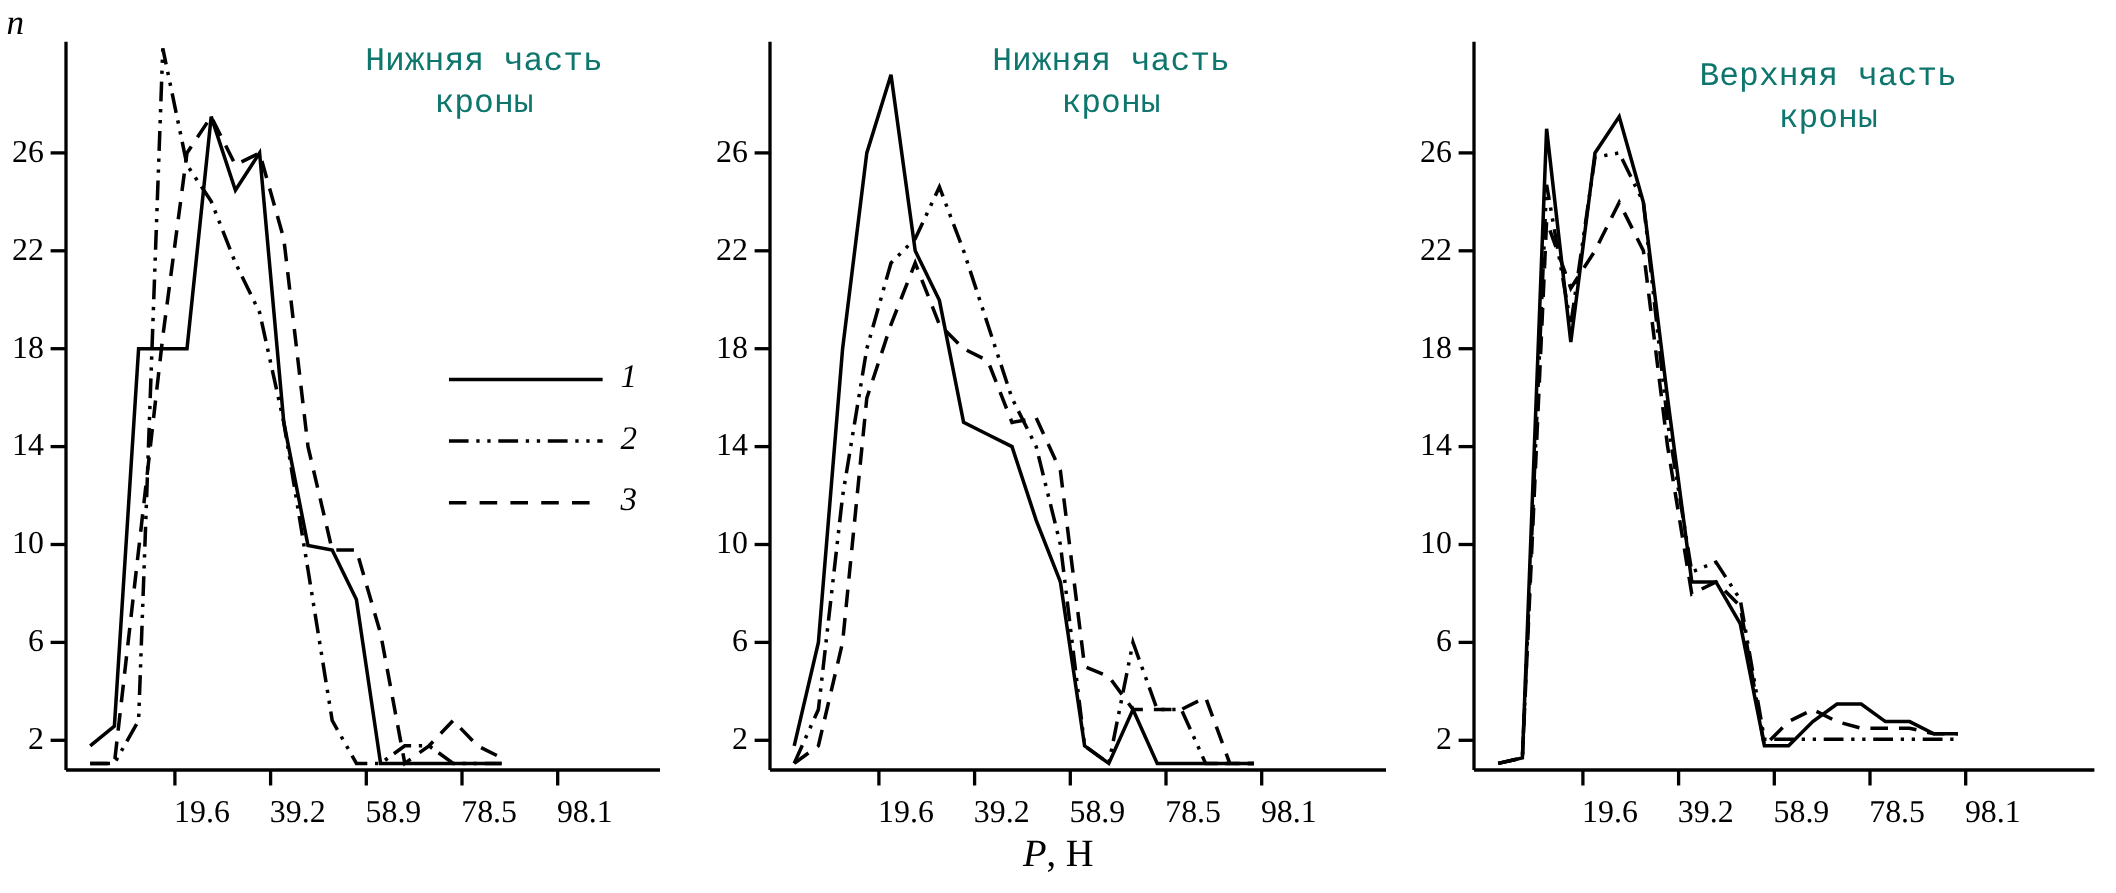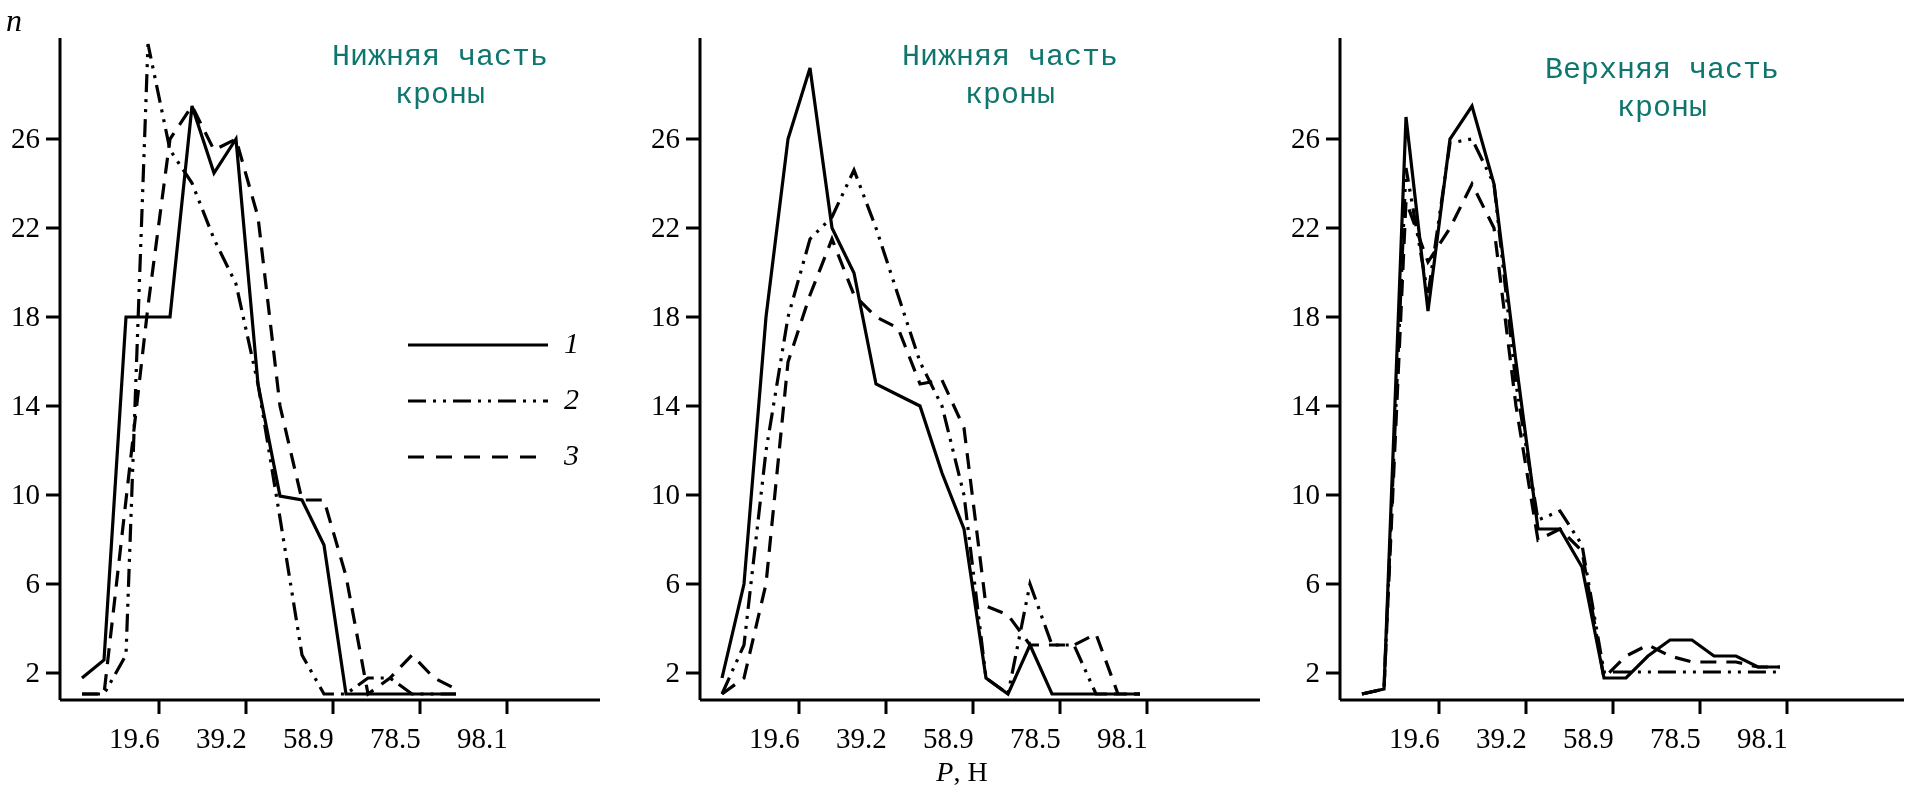--- a/index.html
+++ b/index.html
@@ -53,31 +53,31 @@
     top: 2px;
     font-size: 32px;
     font-style: italic;
     font-family: "Liberation Serif", serif;
   }
   .xlabel-main {
     position: absolute;
     left: 962px;
     top: 756px;
     transform: translateX(-50%);
-    font-size: 28px;
+    font-size: 35px;
     font-family: "Liberation Serif", serif;
     white-space: nowrap;
   }
   .xlabel-main .it { font-style: italic; }
 
   .tick-label {
     position: absolute;
     font-size: 29px;
     font-family: "Liberation Serif", serif;
-    text-align: left;
+    text-align: right;
     white-space: nowrap;
   }
   .ytick {
     text-align: right;
   }
 
   .legend {
     position: absolute;
     left: 408px;
     top: 320px;

